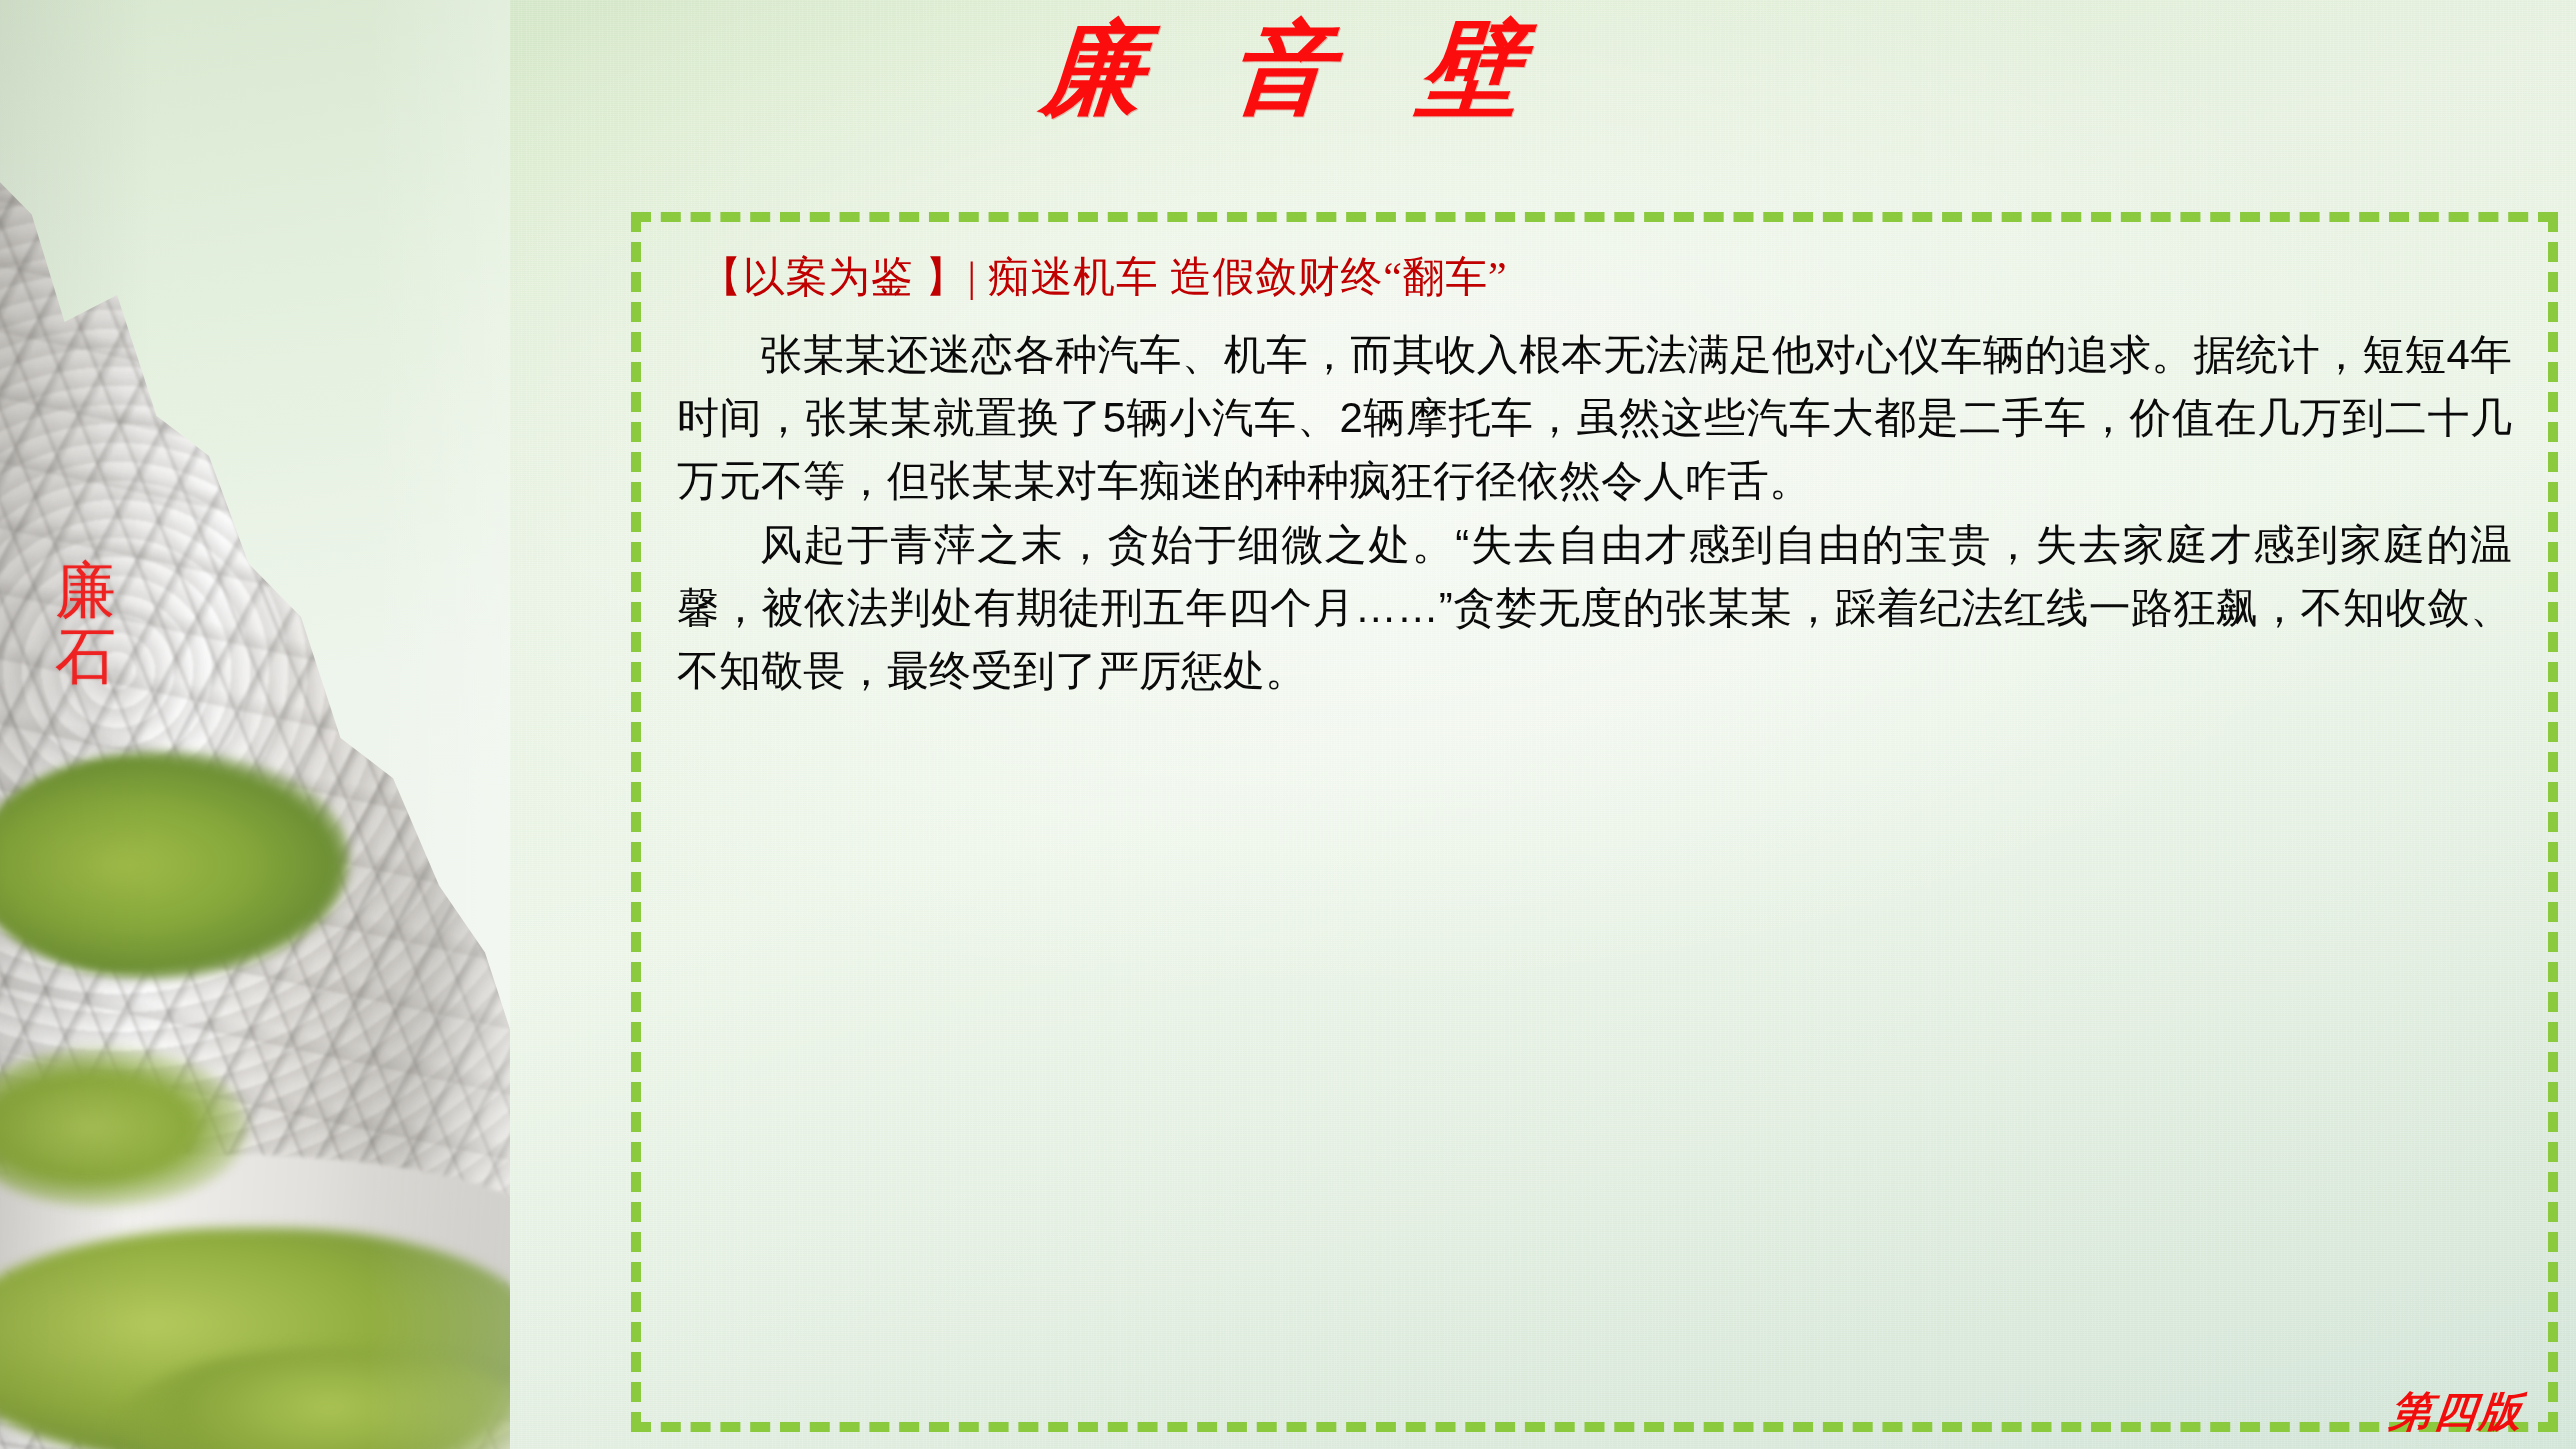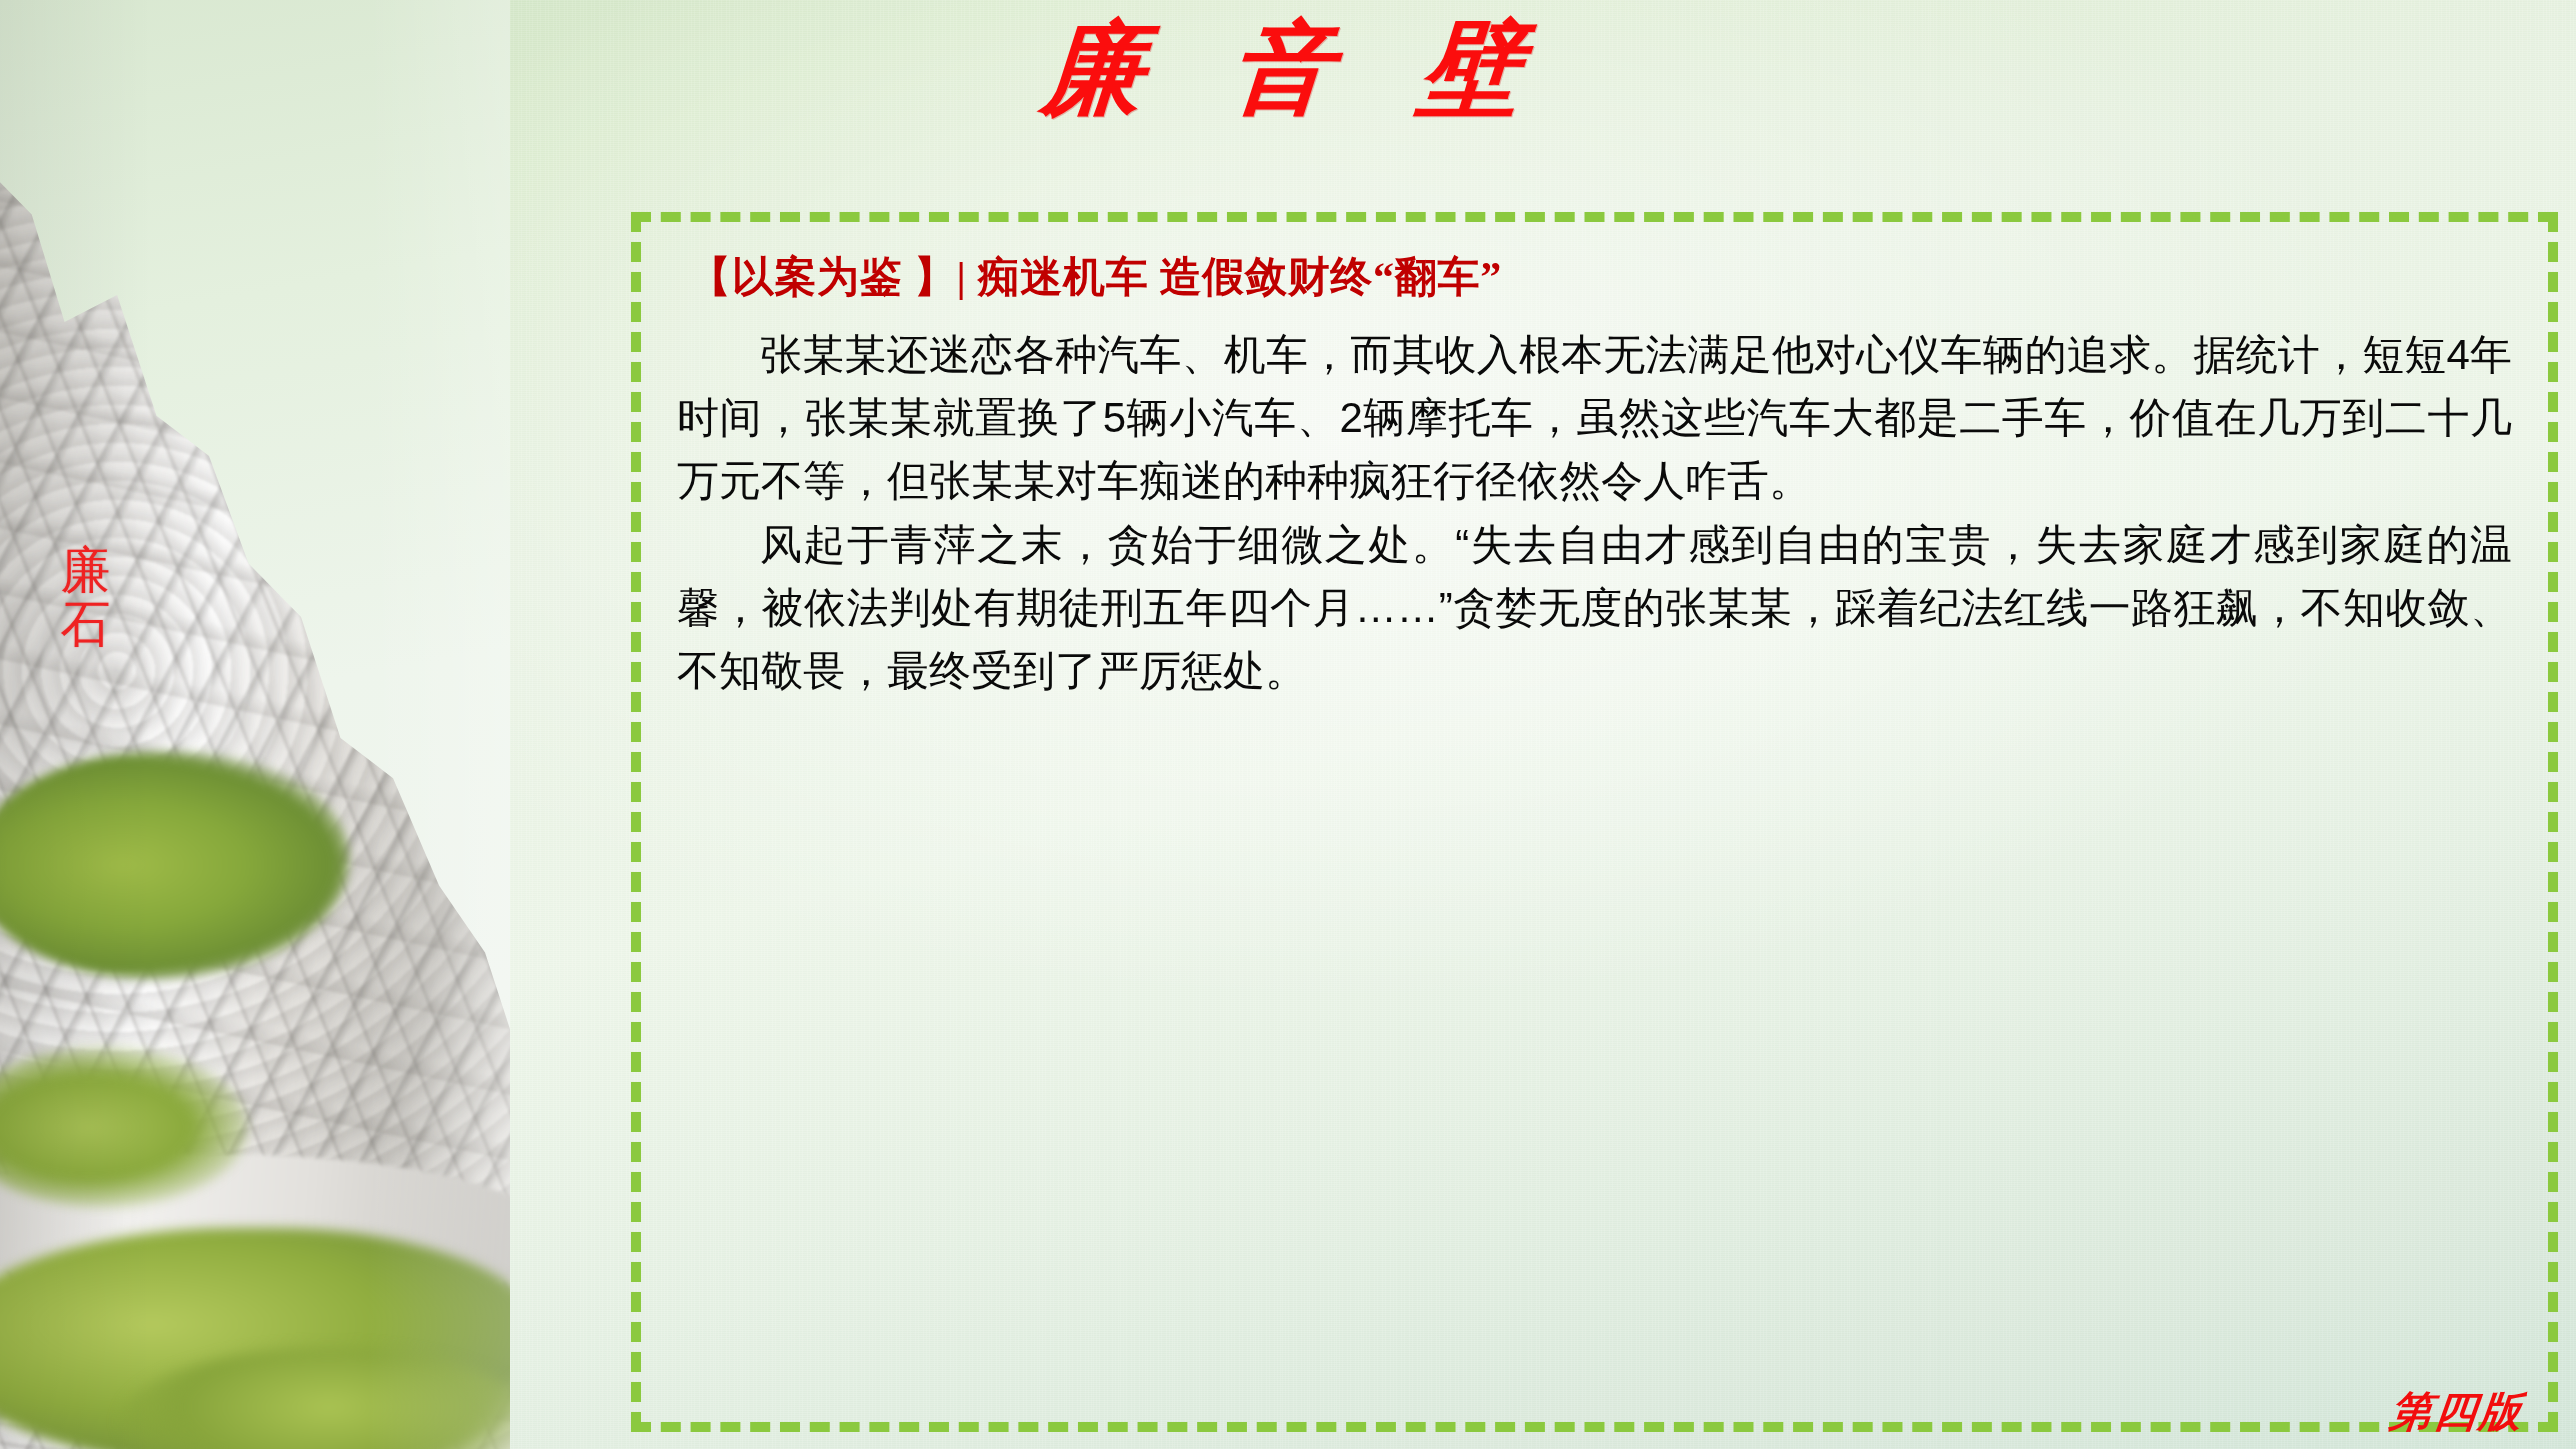--- a/index.html
+++ b/index.html
@@ -107,29 +107,29 @@
     background: linear-gradient(95deg, #cfcdc8 0%, #f2f1ef 30%, #e2e0dc 60%, #bfbdb8 100%);
     border-radius: 40% 56% 30% 44%;
     filter: blur(2px);
   }
   #photo .shade {
     position: absolute; inset: 0;
     background: linear-gradient(90deg, rgba(0,0,0,0.06) 0%, rgba(0,0,0,0.0) 30%, rgba(0,0,0,0.0) 72%, rgba(255,255,255,0.22) 100%);
   }
   #photo .rock-label {
     position: absolute;
-    left: 42px; top: 543px;
+    left: 42px; top: 562px;
     width: 87px;
     color: #ef2222;
-    font-size: 50px;
+    font-size: 61px;
     line-height: 1.08;
     font-weight: 400;
     letter-spacing: 0;
     text-align: center;
-    font-family: Liberation Serif, serif;
+    font-family: Liberation Mono, monospace;
     text-shadow: 0 0 2px rgba(200,0,0,.35);
   }
 
   
   #masthead {
     position: absolute;
     left: 919px; top: 19px;
     width: 725px;
     text-align: center;
     color: #fb0d0d;
@@ -175,25 +175,25 @@
     height: 1220px;
     box-sizing: border-box;
     border: 10px dashed #8bc93f;
     padding: 25.5px 36px 0 36px;
   }
 
   #headline {
     color: #c00000;
     font-size: 42px;
     line-height: 1.22;
-    font-weight: 700;
+    font-weight: 400;
     letter-spacing: 0.7px;
     font-family: "Liberation Serif", "DejaVu Serif", serif;
     white-space: nowrap;
-    margin: 4px 0 0 12px;
+    margin: 4px 0 0 23px;
   }
 
   #body-copy {
     margin-top: 20px;
   }
   #body-copy p {
     margin: 0 0 1.3px 0;
     color: #0a0a0a;
     font-size: 42px;
     line-height: 1.50;

